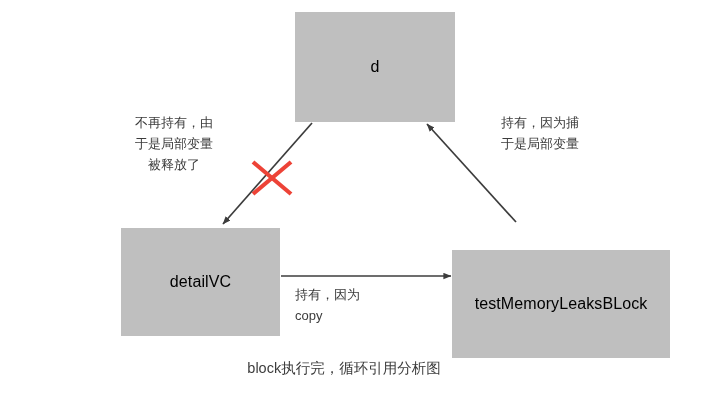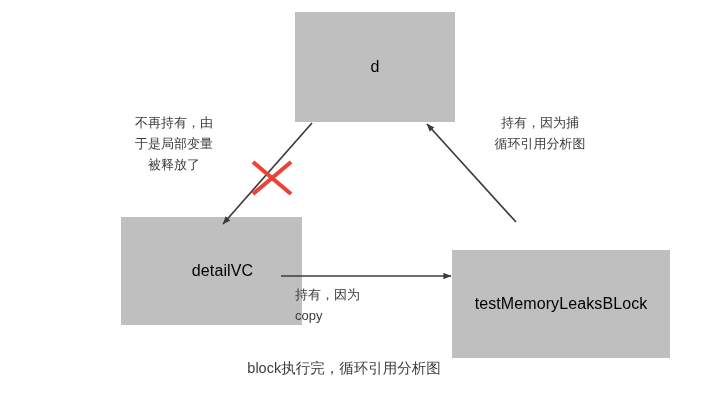--- a/index.html
+++ b/index.html
@@ -30,24 +30,23 @@
     letter-spacing: 0.1px;
   }
   #node-d {
     left: 295px;
     top: 12px;
     width: 160px;
     height: 110px;
   }
   #node-detailvc {
     left: 121px;
-    top: 217px;
+    top: 228px;
     width: 159px;
     height: 108px;
-    padding-left: 22px;
   }
   #node-block {
     left: 452px;
     top: 222px;
     width: 218px;
     height: 108px;
     margin-top: 28px;
   }
   .edge-label {
     position: absolute;
@@ -128,20 +127,20 @@
       <line x1="253" y1="162" x2="291" y2="194" stroke="#ed4337" stroke-width="4.2"></line>
       <line x1="291" y1="162" x2="253" y2="194" stroke="#ed4337" stroke-width="4.2"></line>
     </g>
   </svg>
 
   <div class="edge-label" id="label-left">不再持有，由
 于是局部变量
 被释放了</div>
 
   <div class="edge-label" id="label-right">持有，因为捕
-循环引用分析图</div>
+于是局部变量</div>
 
   <div class="edge-label" id="label-bottom">持有，因为
 copy</div>
 
   <div id="caption">block执行完，循环引用分析图</div>
 
 </div>
 
 </body></html>

